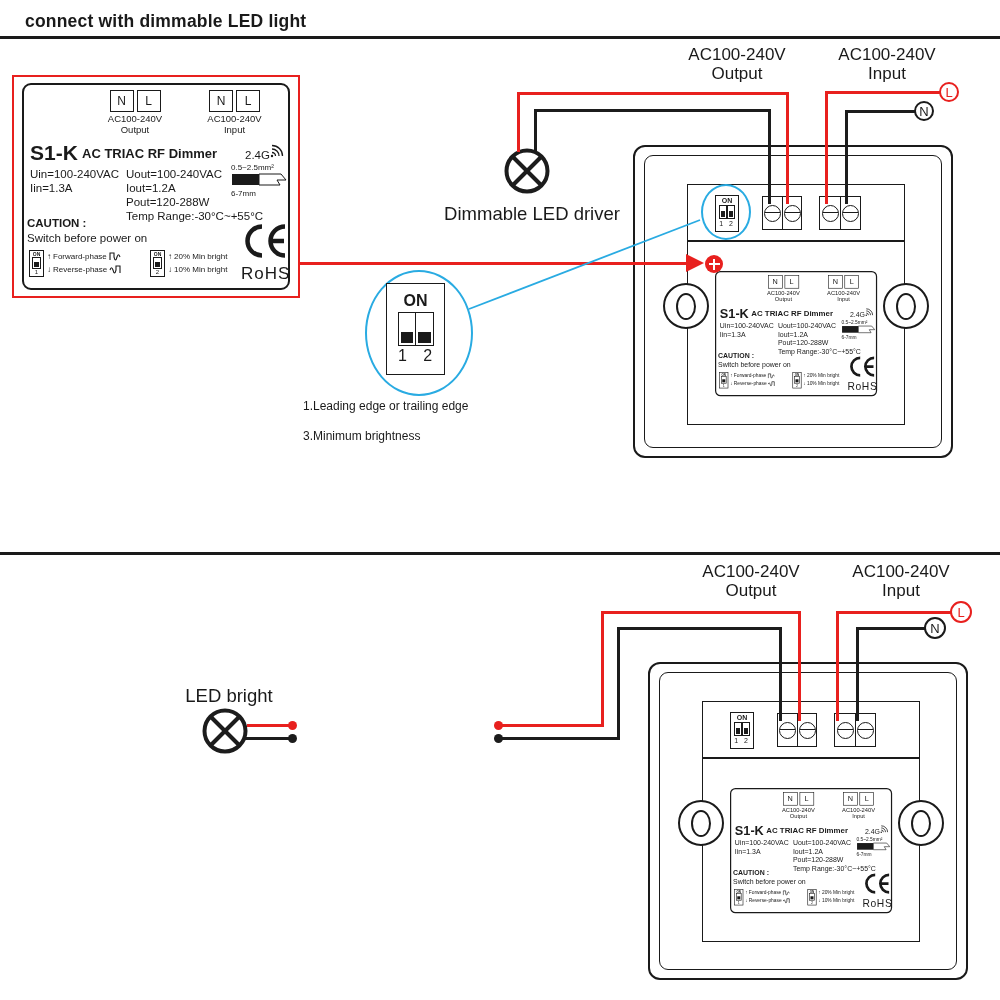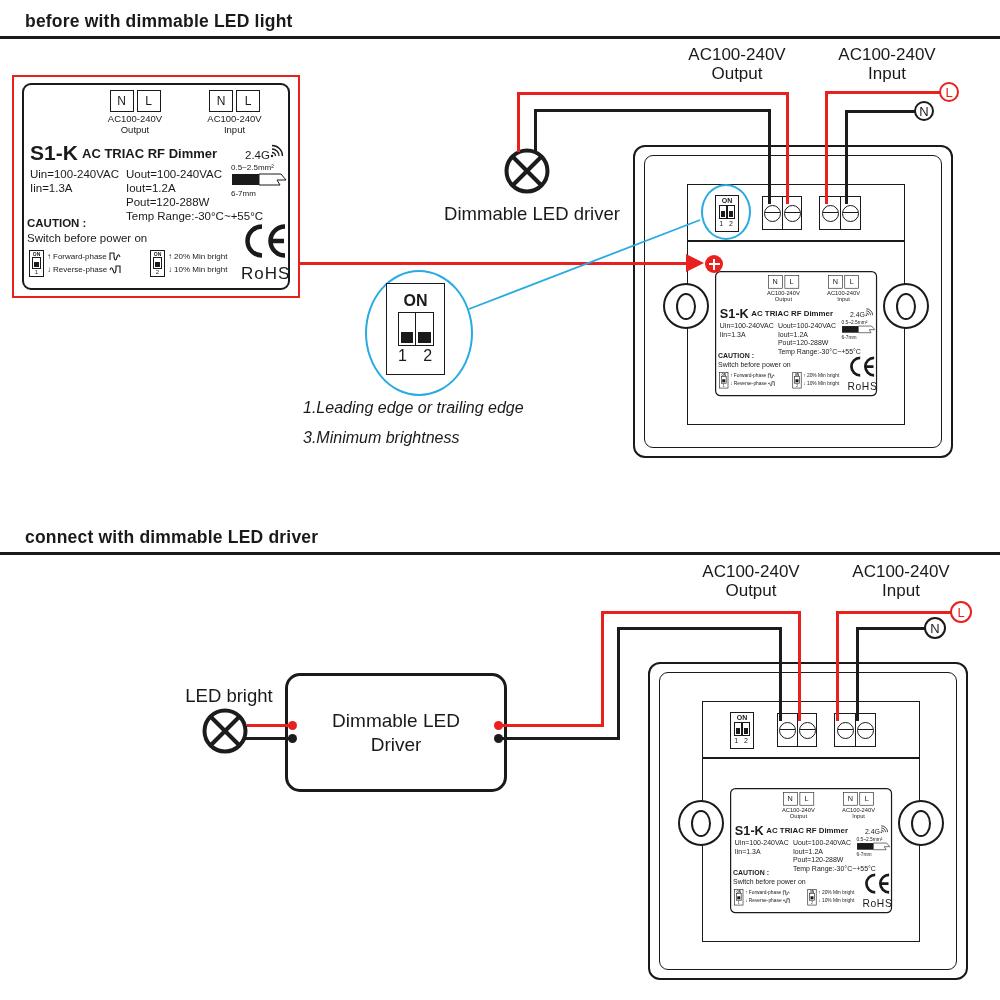--- a/index.html
+++ b/index.html
@@ -92,38 +92,38 @@
   .detail-ellipse { position:absolute; left:365px; top:270px; width:108px; height:126px; border:2px solid #29abe2; border-radius:50%; background:#fff; }
   .dip-lg { position:absolute; left:386px; top:283px; width:59px; height:92px; border:1.5px solid #1a1a1a; background:#fff;
     display:flex; flex-direction:column; align-items:center; }
   .dip-lg .on { font-size:16px; font-weight:bold; line-height:18px; margin-top:8px; }
   .dip-lg .slots { display:flex; margin-top:2px; }
   .dip-lg .dslot { width:18px; height:34px; border:1.5px solid #1a1a1a; position:relative; }
   .dip-lg .dslot + .dslot { border-left:none; }
   .dip-lg .dslot i { position:absolute; left:2px; right:2px; bottom:2px; height:11px; background:#1a1a1a; }
   .dip-lg .nums { font-size:16px; letter-spacing:6px; margin-top:1px; margin-left:5px; }
 
-  .note { position:absolute; font-size:16px;font-style:italic; }
+  .note { position:absolute; font-size:12px; }
 
   
   .arrow-line { position:absolute; left:298px; top:262px; width:390px; height:3px; background:#e8201e; }
   .arrow-head { position:absolute; left:686px; top:254px; width:0; height:0;
     border-top:9px solid transparent; border-bottom:9px solid transparent; border-left:18px solid #e8201e; }
   .plus-marker { position:absolute; left:705px; top:255px; width:18px; height:18px; border-radius:50%; background:#e8201e; }
   .plus-marker::before { content:""; position:absolute; left:3.5px; top:7.75px; width:11px; height:2.5px; background:#fff; }
   .plus-marker::after  { content:""; position:absolute; left:7.75px; top:3.5px; width:2.5px; height:11px; background:#fff; }
 
   .overlay { position:absolute; left:0; top:0; pointer-events:none; }
 </style>
 </head>
 <body>
 
 <div class="canvas">
 
-  <div class="sec-header" style="top:11px">before with dimmable LED light</div>
+  <div class="sec-header" style="top:11px">connect with dimmable LED light</div>
   <div class="rule" style="top:36px"></div>
 
   <div class="red-frame">
     <div class="slabel" id="label-template">
       <div class="ltg" style="left:58px;width:106px">
         <div class="nl">
           <span>N</span>
           <span>L</span>
         </div>
         <div class="cap">
@@ -434,33 +434,28 @@
         </span>
       <span class="dslot">
           <i></i>
         </span>
     </span>
     <span class="nums">1 2</span>
   </div>
   <div class="note" style="left:303px;top:399px">1.Leading edge or trailing edge</div>
   <div class="note" style="left:303px;top:429px">3.Minimum brightness</div>
 
-  <div class="sec-header" style="top:527px">connect with dimmable LED driver</div>
   <div class="rule" style="top:552px"></div>
 
   <div class="dev-label" style="left:184px;top:685px;width:90px">LED bright</div>
   <svg class="lamp" style="left:201px;top:707px" width="48" height="48" viewBox="0 0 48 48">
     <circle cx="24" cy="24" r="20.5" fill="#fff" stroke="#1c1c1c" stroke-width="4"></circle>
     <line x1="9.5" y1="9.5" x2="38.5" y2="38.5" stroke="#1c1c1c" stroke-width="4"></line>
     <line x1="9.5" y1="38.5" x2="38.5" y2="9.5" stroke="#1c1c1c" stroke-width="4"></line>
   </svg>
-  <div class="driver-box">
-    <div>Dimmable LED</div>
-    <div>Driver</div>
-  </div>
 
   <div class="wlabel" style="left:691px;top:562px">
     <div>AC100-240V</div>
     <div>Output</div>
   </div>
   <div class="wlabel" style="left:841px;top:562px">
     <div>AC100-240V</div>
     <div>Input</div>
   </div>
 

